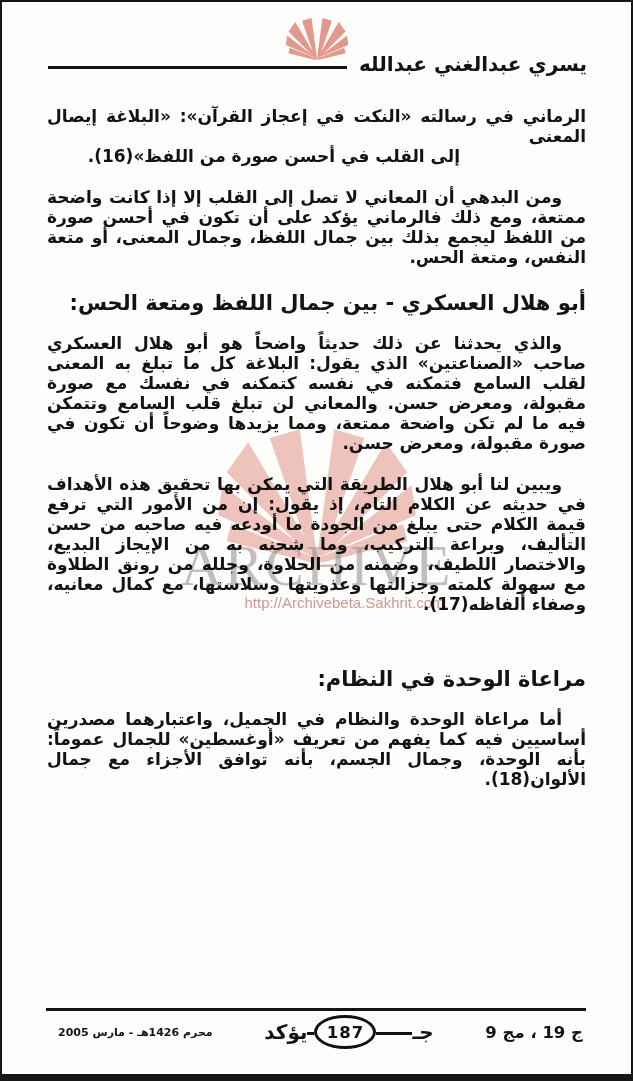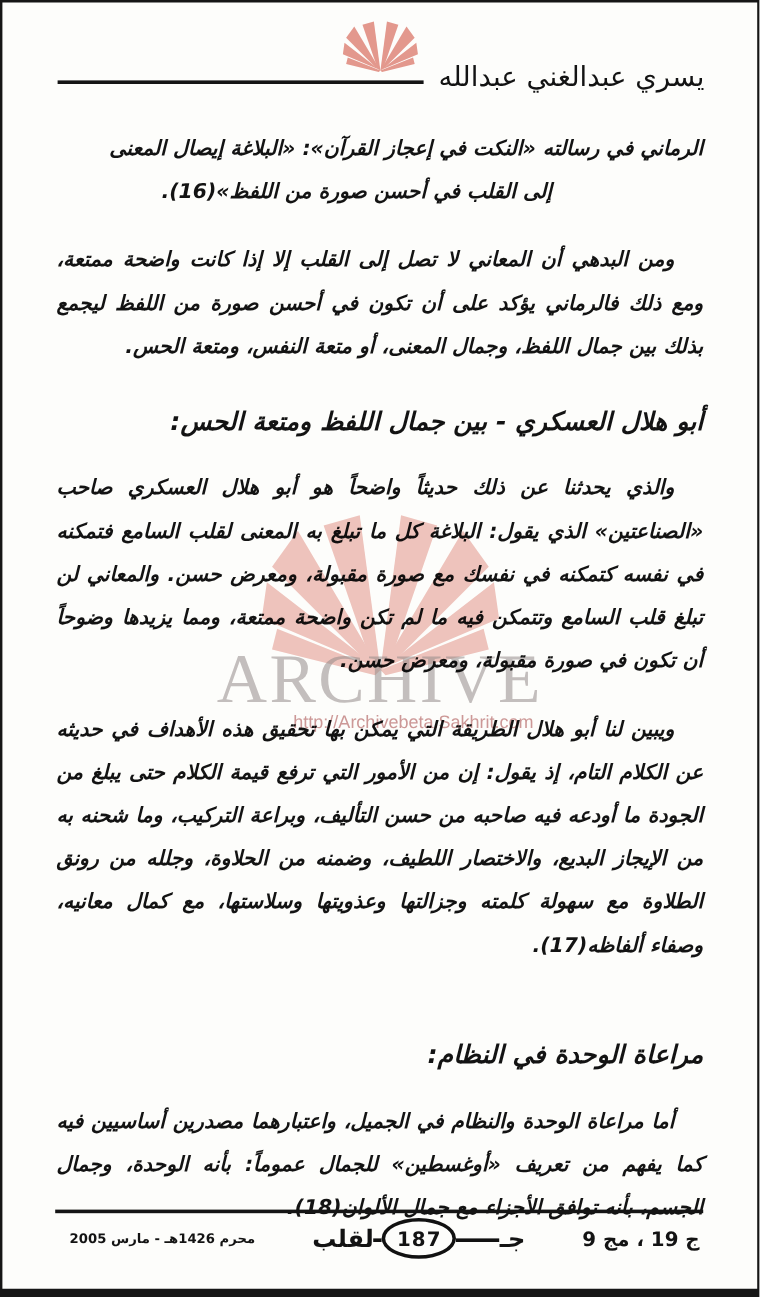--- a/index.html
+++ b/index.html
@@ -26,35 +26,34 @@
   }
 
   
   .header {
     position: absolute;
     top: 50px; right: 44px; left: 46px;
     direction: rtl;
     display: flex; align-items: center;
   }
   .author {
-    font-size: 23px; font-weight: normal; white-space: nowrap;
+    font-size: 20px; font-weight: bold; white-space: nowrap;
     padding-left: 12px;
   }
   .header-rule { flex: 1; height: 3px; background: #151515; margin-top: 7px; }
 
   
   .article {
     position: absolute;
     top: 104px; right: 45px; left: 45px;
     direction: rtl;
     text-align: justify;
     font-weight: bold;
     font-size: 17px;
-    line-height: 36px;
-    font-style: italic;
+    line-height: 20px;
   }
   .p { margin: 0 0 21px; text-indent: 24px; }
   .p.flush { text-indent: 0; margin-bottom: 0; }
   .p.cont { text-indent: 0; padding-right: 126px; margin-top: 0; }
   .h {
     font-size: 21px; font-weight: bold;
     margin: 26px 0 20px;
     text-align: right; text-indent: 0;
   }
   .h.sp { margin-top: 55px; }
@@ -169,18 +168,18 @@
   </div>
 
   <div class="footer-rule"></div>
   <div class="footer">
     <div class="f-right">ج 19 ، مج 9</div>
     <div class="f-center">
       <span>جـ</span>
       <span class="conn w1"></span>
       <span class="oval">187</span>
       <span class="conn w2"></span>
-      <span>لقلب</span>
+      <span>يؤكد</span>
     </div>
     <div class="f-left">محرم 1426هـ - مارس 2005</div>
   </div>
 
 </div>
 
 </body></html>

